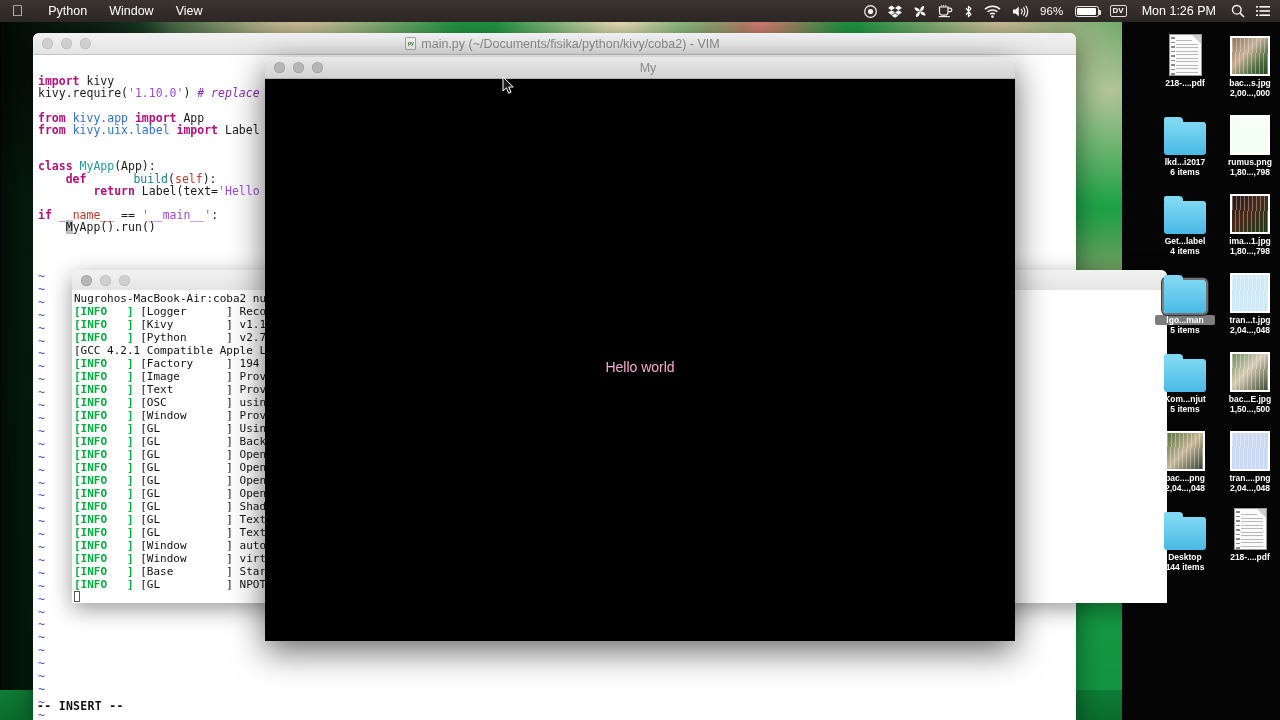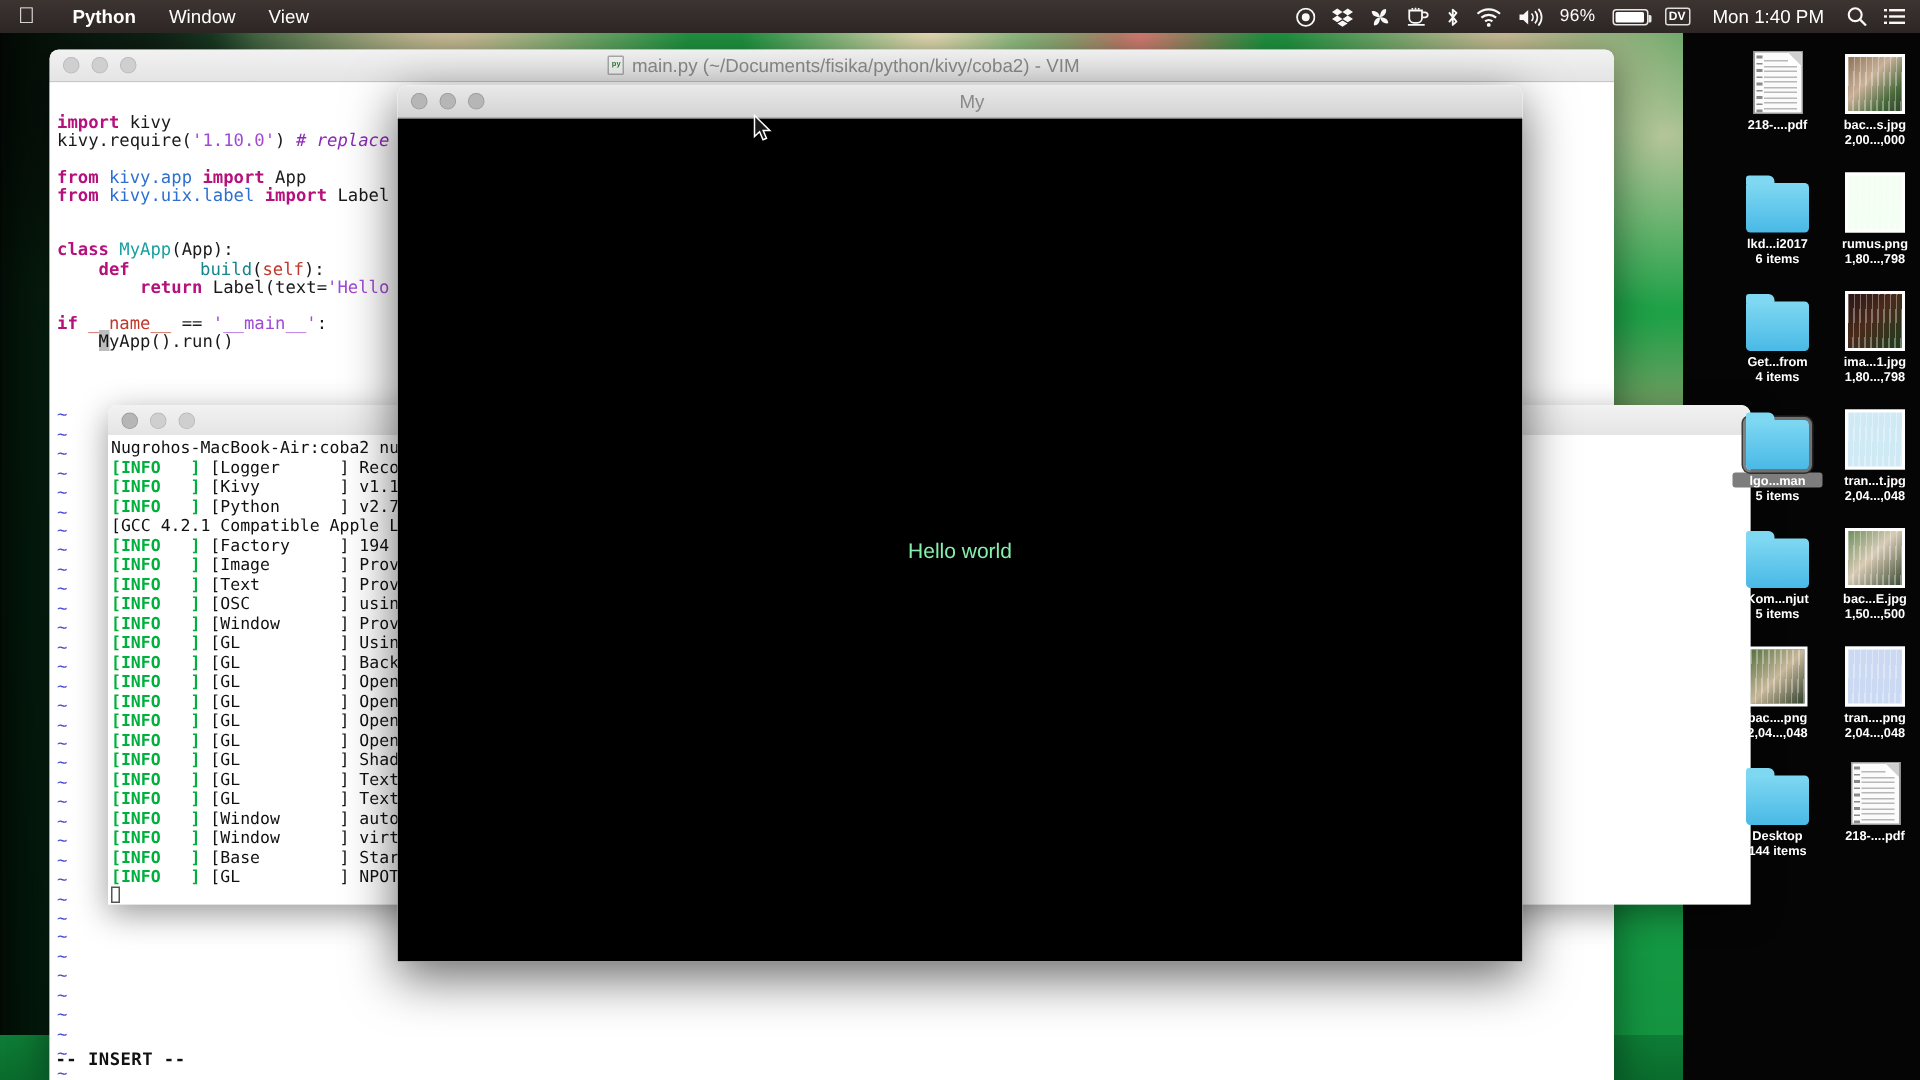--- a/index.html
+++ b/index.html
@@ -40,21 +40,21 @@
 
   
   #menubar{
     position:absolute;left:0;top:0;width:1280px;height:22px;
     background:linear-gradient(180deg,#3c3431 0%, #2c2624 100%);
     color:#fff; display:flex; align-items:center;
     font-size:12.5px; z-index:900;
   }
   #menubar .apple{ padding:0 14px 2px 12px; font-size:15px; line-height:1; }
   #menubar .mi{ padding:0 11px; }
-  #menubar .mi.bold{ font-weight:bold; }
+  #menubar .mi.bold{ font-weight:normal; }
   #menubar .spacer{ flex:1; }
   #menubar .status{ display:flex; align-items:center; gap:11px; padding-right:10px; }
   #menubar .status .ic{ font-size:12px; opacity:.97; display:flex; align-items:center; }
   .batt-pct{ font-size:11.5px; letter-spacing:.2px; }
   .batt-body{
     width:24px;height:11px;border:1.3px solid #e8e8e8;border-radius:2.5px;
     position:relative; display:inline-block;
   }
   .batt-body:after{
     content:""; position:absolute; right:-3.5px; top:3px; width:2px;height:5px;
@@ -150,21 +150,21 @@
   #kivy-window{
     left:265px; top:57px; width:750px; height:584px;
     border-radius:6px 6px 0 0;
     box-shadow:0 10px 34px rgba(0,0,0,.6);
     overflow:hidden;
   }
   #kivy-canvas{
     position:absolute;left:0;top:22px;right:0;bottom:0;background:#000;
     display:flex;align-items:center;justify-content:center;
   }
-  #kivy-label{ color:#86efac; font-size:14px;margin-top:14px; }
+  #kivy-label{ color:#f9a8d4; font-size:14px;margin-top:14px; }
 
   
   #mouse-cursor{ position:absolute; left:502px; top:76px; z-index:1000; }
 
   
   #desktop-icons{
     position:absolute; left:1155px; top:24px; width:125px; height:696px; z-index:50;
   }
   .icon-grid{ display:grid; grid-template-columns:60px 60px; column-gap:5px; }
   .desk-icon{ width:60px; text-align:center; margin-bottom:5px; }
@@ -272,21 +272,21 @@
           <path d="M9 4 A3.6 3.6 0 0 1 9 9" fill="none" stroke="#fff" stroke-width="1.15"></path>
           <path d="M11.3 2.4 A6 6 0 0 1 11.3 10.6" fill="none" stroke="#fff" stroke-width="1.15"></path>
           <path d="M13.6 0.9 A8.4 8.4 0 0 1 13.6 12.1" fill="none" stroke="#fff" stroke-width="1.15"></path>
         </svg>
     </span>
     <span class="batt-pct">96%</span>
     <span class="batt-body">
         <span class="batt-fill"></span>
       </span>
     <span class="dv-box">DV</span>
-    <span class="clock">Mon 1:40 PM</span>
+    <span class="clock">Mon 1:26 PM</span>
     <span class="ic">
       <svg width="14" height="14" viewBox="0 0 14 14">
           <circle cx="5.8" cy="5.8" r="4.3" fill="none" stroke="#fff" stroke-width="1.4"></circle>
           <path d="M9.1 9.1 L13 13" stroke="#fff" stroke-width="1.5"></path>
         </svg>
     </span>
     <span class="ic">
       <svg width="14" height="12" viewBox="0 0 14 12">
           <g fill="#fff">
             <rect x="0" y="1" width="2" height="1.6"></rect>
@@ -406,21 +406,21 @@
             <div class="ph-tex"></div>
           </div>
         </div>
         <div class="ic-name">rumus.png</div>
         <div class="ic-sub">1,80...,798</div>
       </div>
       <div class="desk-icon">
         <div class="thumb-wrap">
           <div class="folder"></div>
         </div>
-        <div class="ic-name">Get...from</div>
+        <div class="ic-name">Get...label</div>
         <div class="ic-sub">4 items</div>
       </div>
       <div class="desk-icon">
         <div class="thumb-wrap">
           <div class="photo ph3">
             <div class="ph-tex"></div>
           </div>
         </div>
         <div class="ic-name">ima...1.jpg</div>
         <div class="ic-sub">1,80...,798</div>

